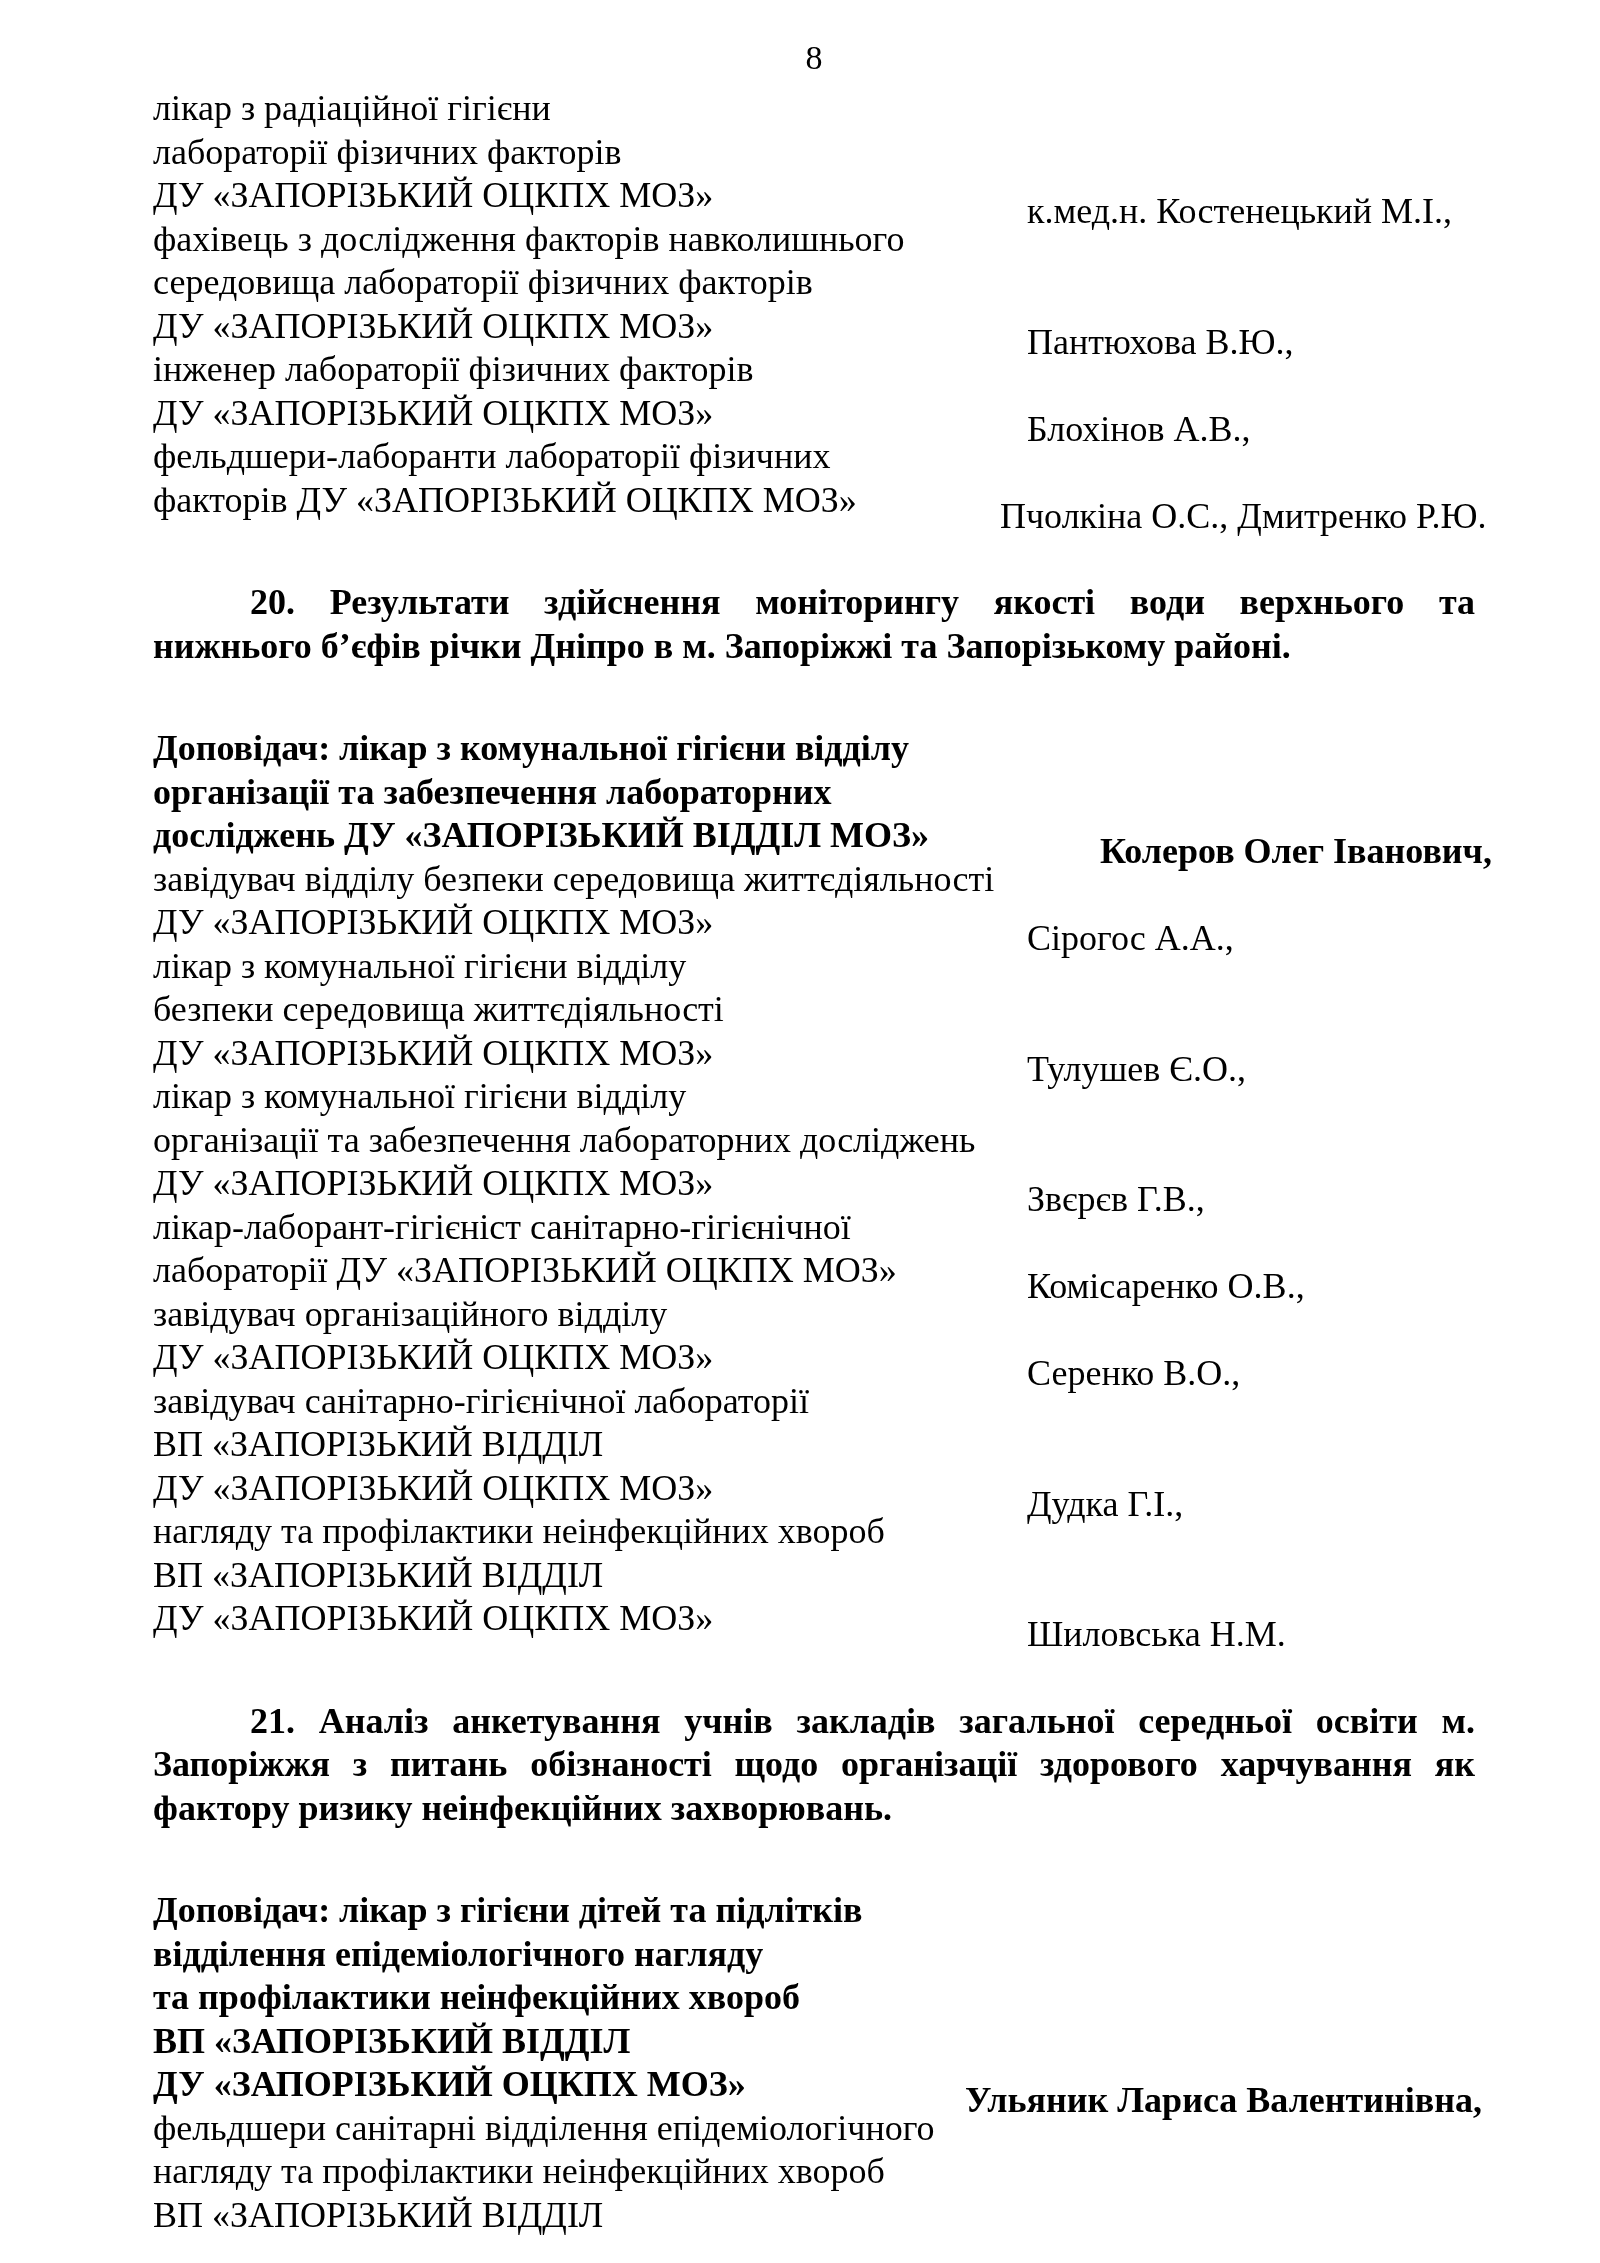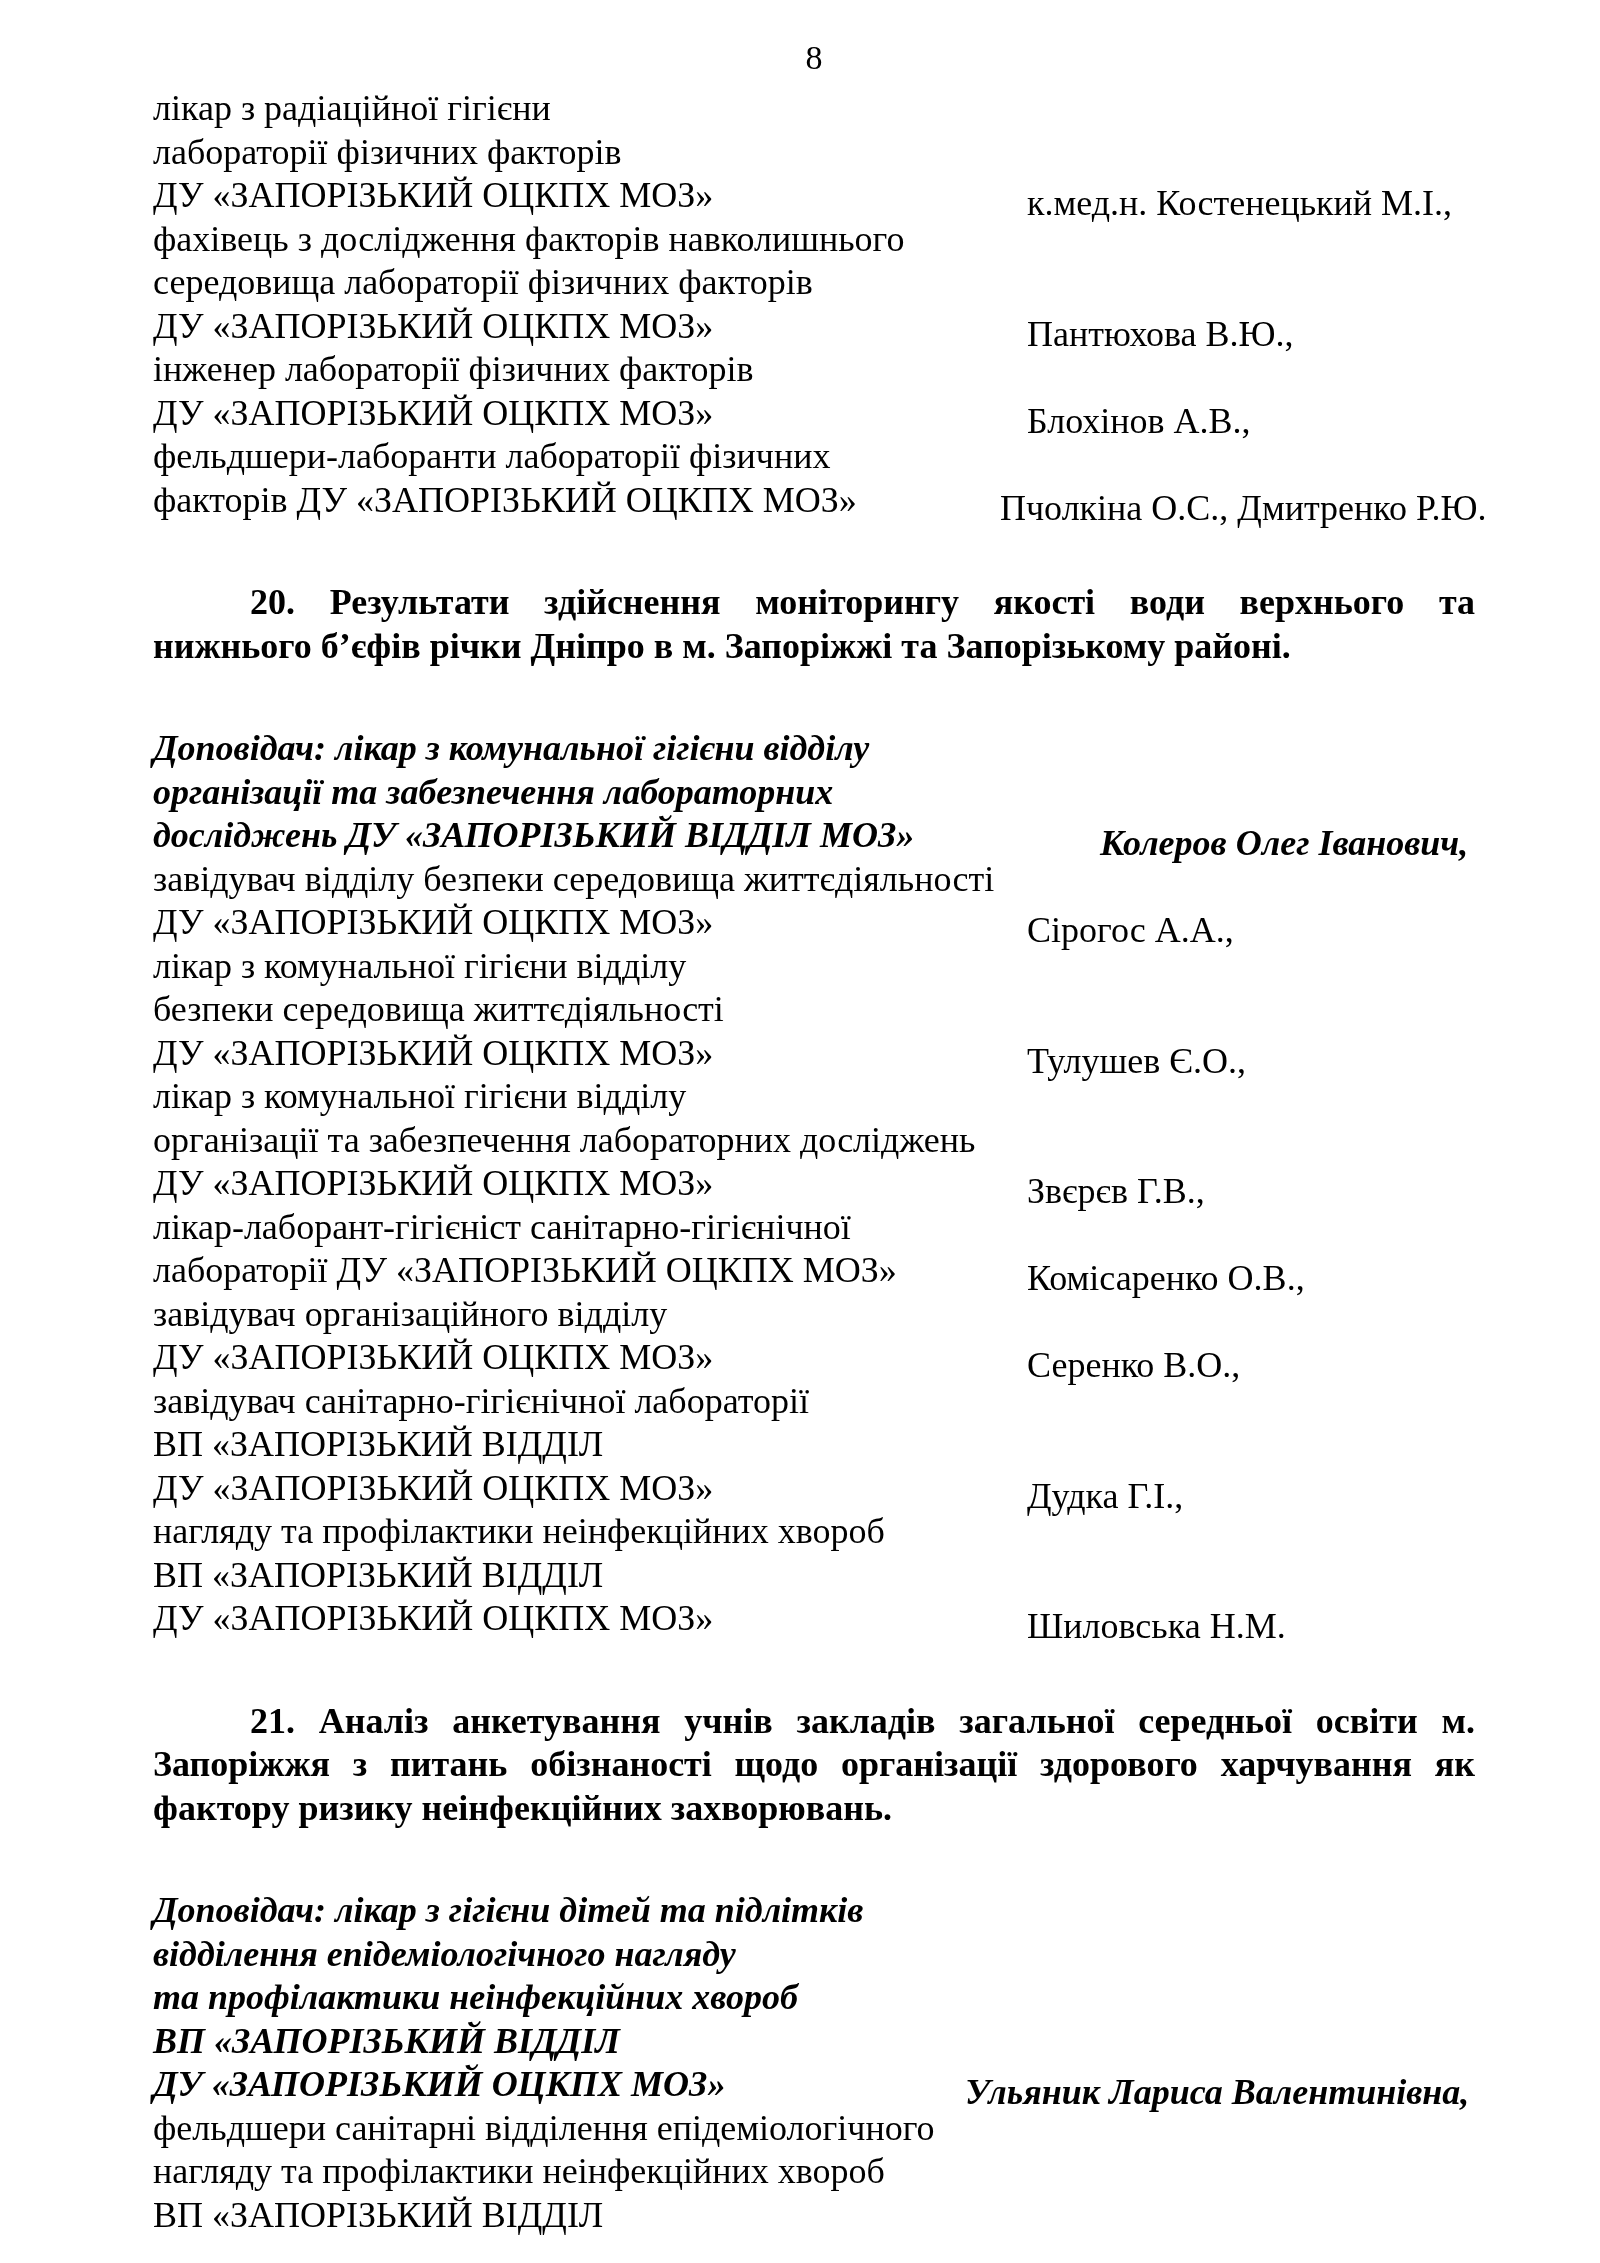--- a/index.html
+++ b/index.html
@@ -26,24 +26,24 @@
   .content {
     margin-top: 9px;
   }
   .linegroup { }
   .row {
     position: relative;
     font-size: 36px;
     line-height: 43.5px;
     white-space: nowrap;
   }
-  .row.b { font-weight: 700; font-style: italic; }
+  .row.b { font-weight: 700; }
   .lt { display: inline-block; }
   
-  .rt { position: absolute; top: 8px; left: 874px; }
+  .rt { position: absolute; top: 16px; left: 874px; }
   .rt.tab-mid  { left: 847px; }
   .rt.tab-far  { left: 947px; }
   .rt.tab-near { left: 783px; margin-left: 29px; }
   .paragraph {
     margin: 59px 0;
     font-weight: 700;
     font-size: 36px;
     line-height: 43.5px;
   }
   .jline {

